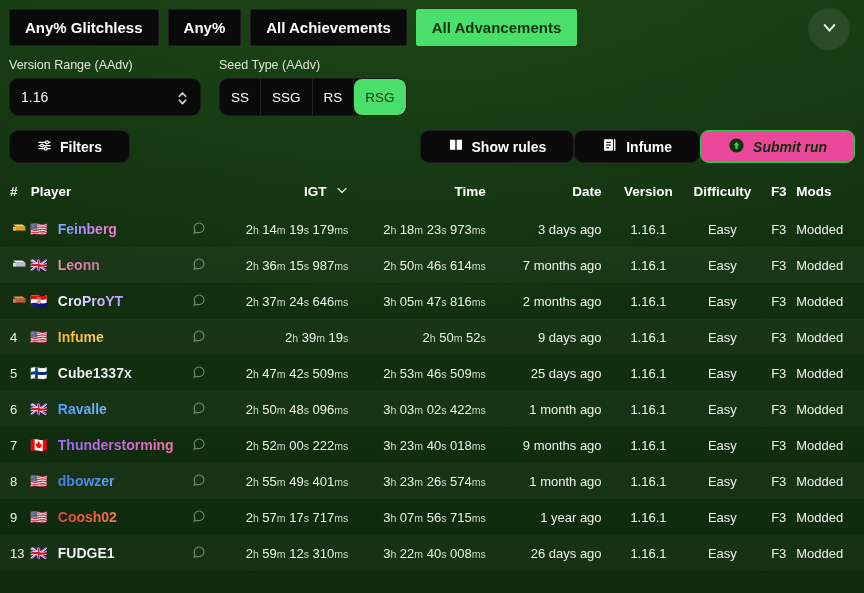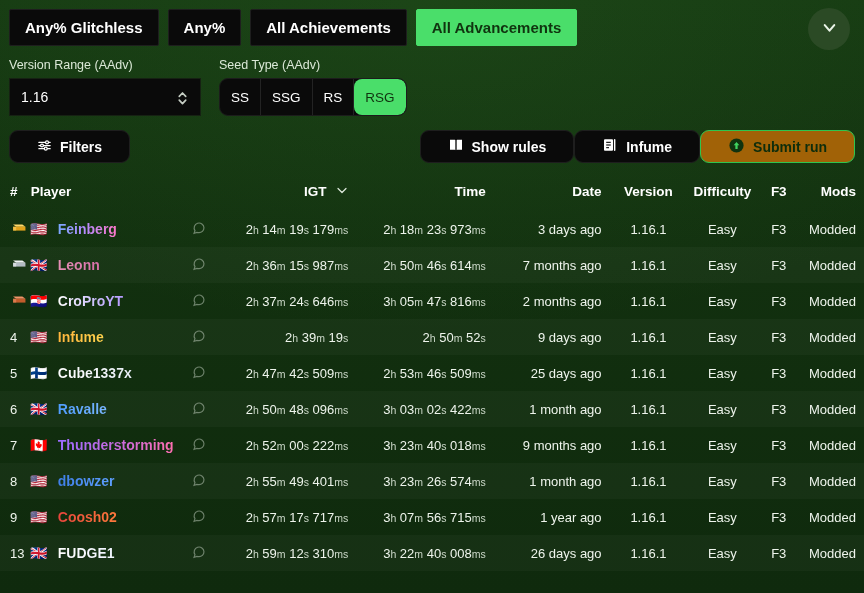--- a/index.html
+++ b/index.html
@@ -82,21 +82,21 @@
     font-size: 12.5px;
     color: #dbe8d7;
     margin-bottom: 6px;
     display: block;
   }
   .version-select {
     width: 192px;
     height: 38px;
     background: #0a0a0a;
     border: 1px solid #26402170;
-    border-radius: 0;
+    border-radius: 9px;
     display: flex;
     align-items: center;
     justify-content: space-between;
     padding: 0 11px;
     font-size: 14px;
     color: #ffffff;
     cursor: pointer;
   }
   .stepper-icon { width: 13px; height: 17px; opacity: .85; }
 
@@ -148,23 +148,24 @@
     cursor: pointer;
     white-space: nowrap;
   }
   .act-right {
     margin-left: auto;
     display: flex;
     align-items: center;
     padding-right: 0;
   }
   .act-btn.primary {
-    background: #a16207;
+    background: #ec4899;
     border-color: #2fc54e;
     color: #0d2d0c;
+    font-style: italic;
   }
   .act-btn svg { flex: none; }
 
   
   table {
     width: 100%;
     border-collapse: collapse;
     margin-top: 14px;
     table-layout: fixed;
   }
@@ -187,21 +188,21 @@
   
   .c-rank  { width: 30px;  text-align: left;   padding-left: 10px !important; }
   .c-name  { width: 145px; text-align: left; }
   .c-chat  { width: 38px;  text-align: center; }
   .c-igt   { width: 140px; text-align: right;  padding-right: 14px !important; }
   .c-time  { width: 135px; text-align: right;  padding-right: 15px !important; }
   .c-date  { width: 110px; text-align: right;  padding-right: 12px !important; }
   .c-ver   { width: 68px;  text-align: center; }
   .c-diff  { width: 76px;  text-align: center; }
   .c-f3    { width: 34px;  text-align: center; }
-  .c-mods  { width: 66px;  text-align: right; padding-right: 8px !important; }
+  .c-mods  { width: 66px;  text-align: left; padding-right: 8px !important; }
 
   .igt-head { position: relative; }
   .sort-caret { display: inline-block; margin-left: 6px; vertical-align: 1px; }
 
   
   .player-cell { display: flex; align-items: center; gap: 8px; }
   .flag { font-size: 14px; line-height: 1; width: 19px; display: inline-block; }
   .pname {
     font-size: 14px;
     font-weight: bold;

